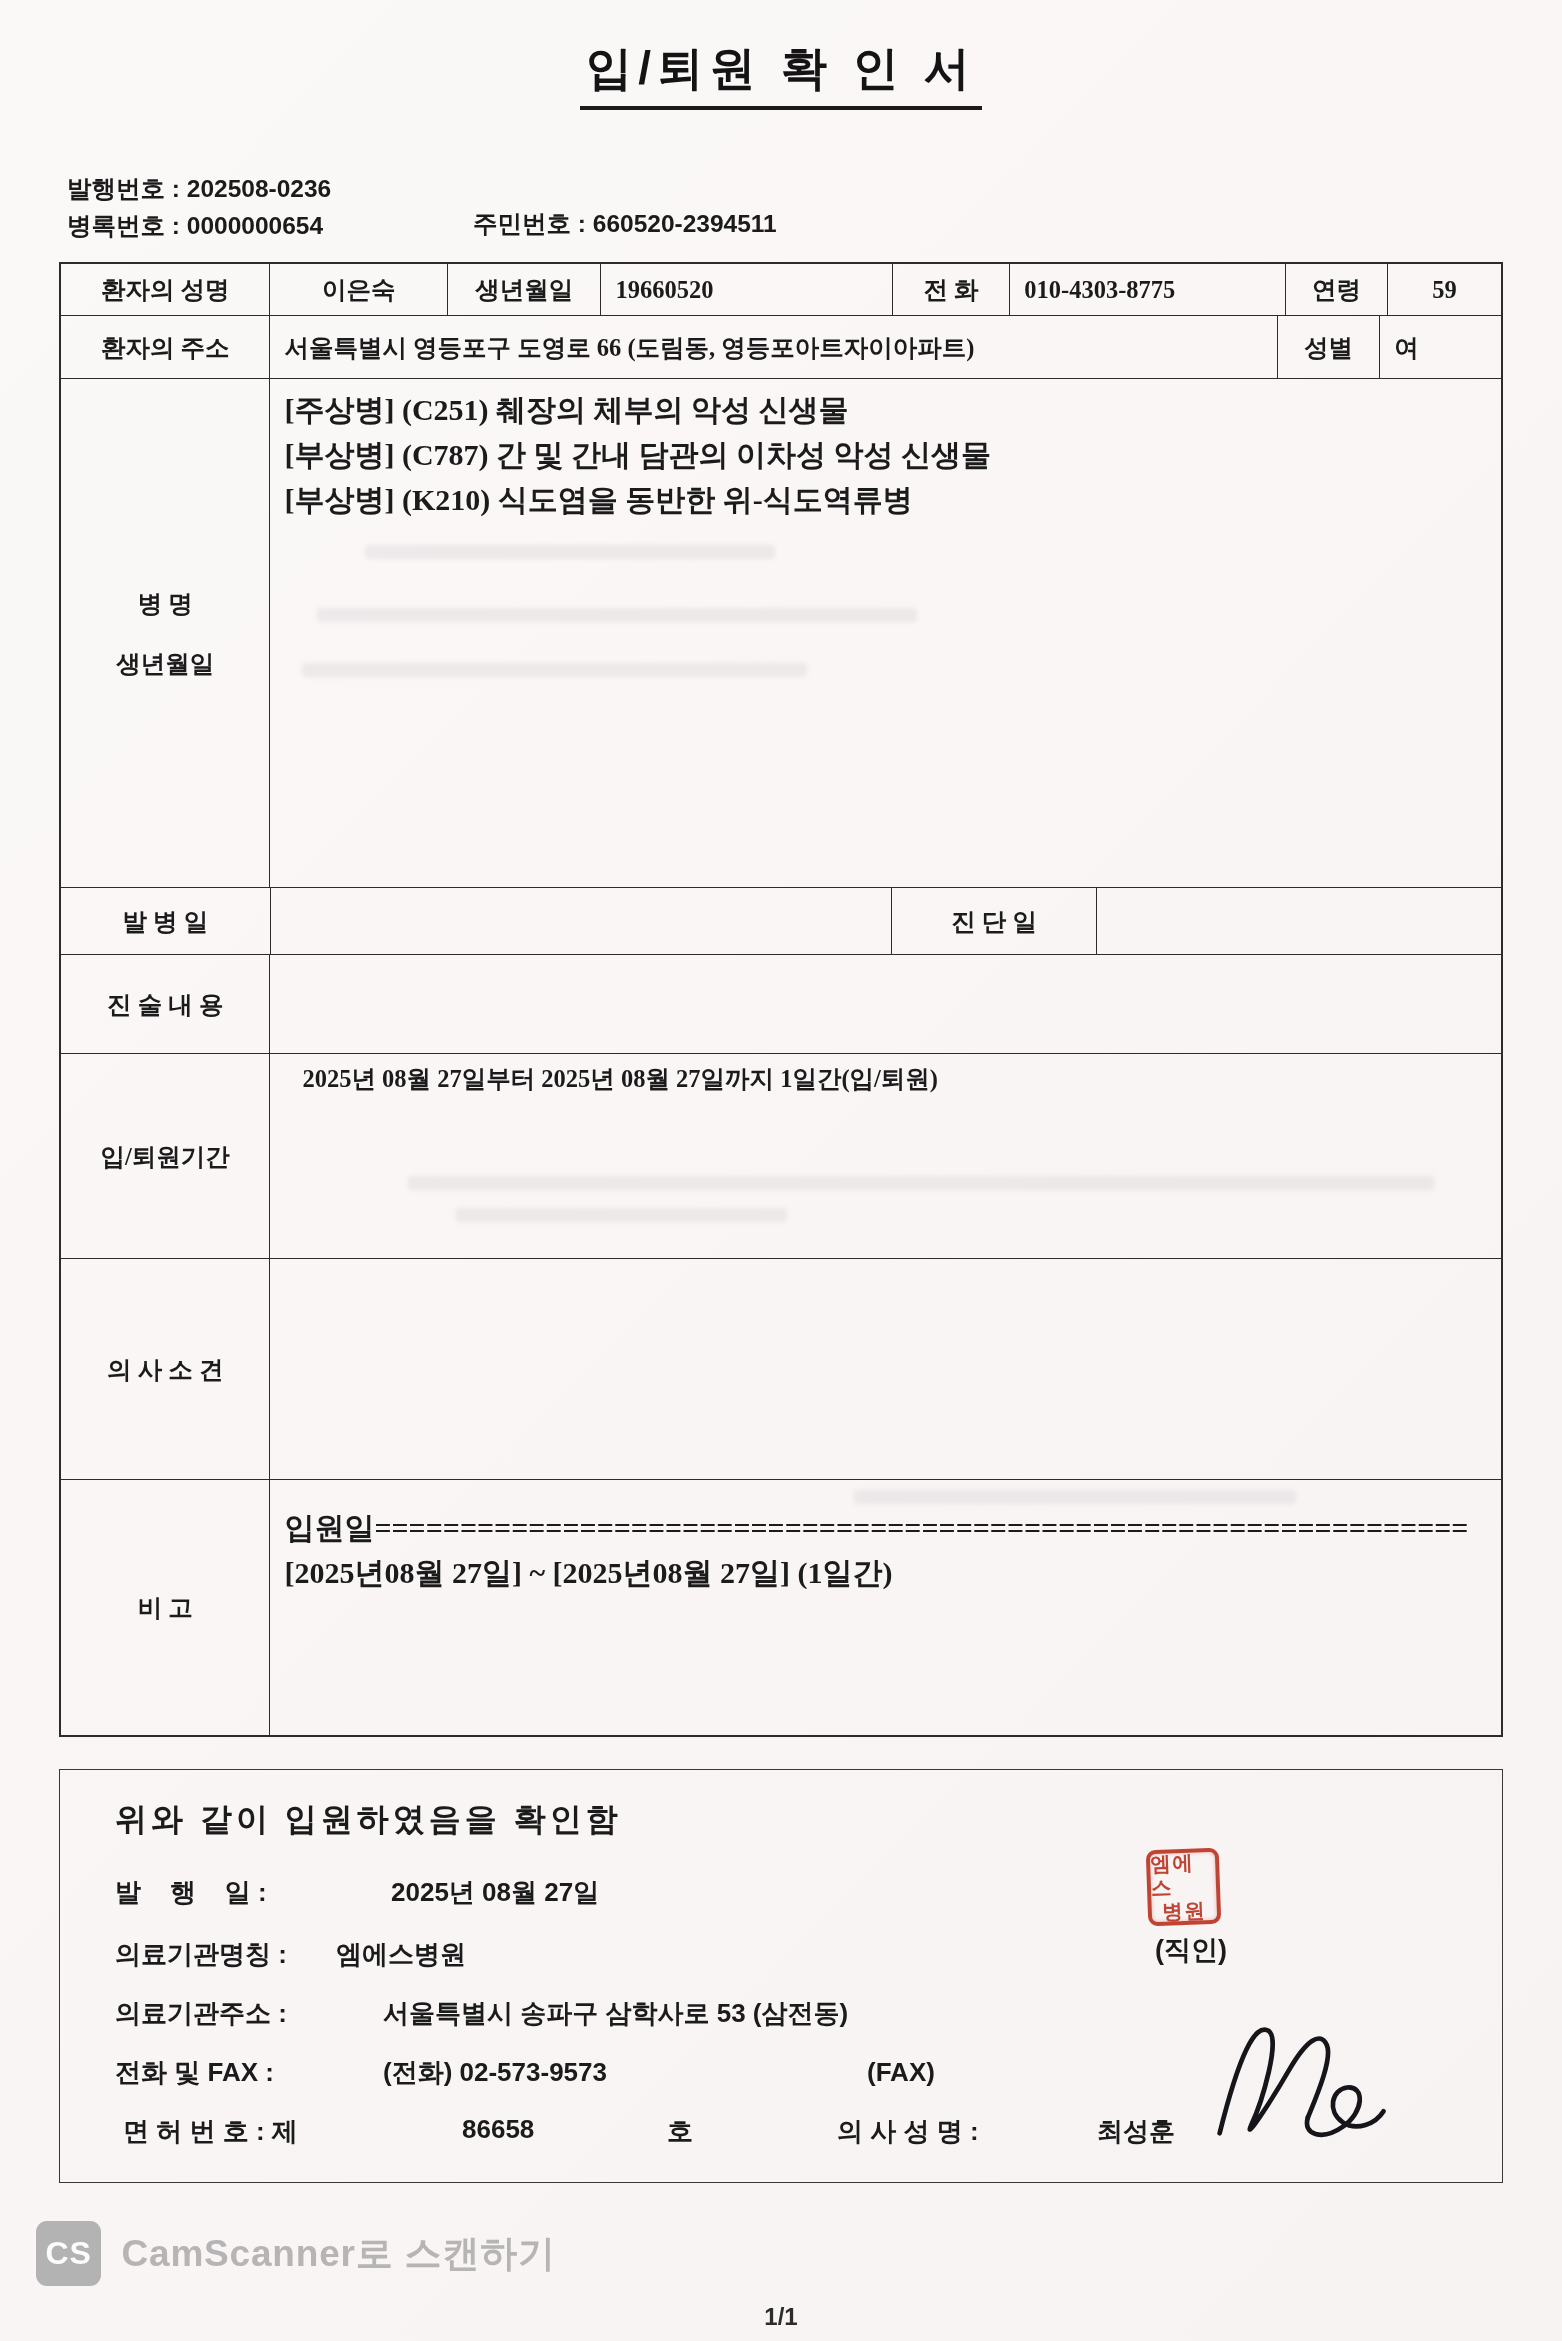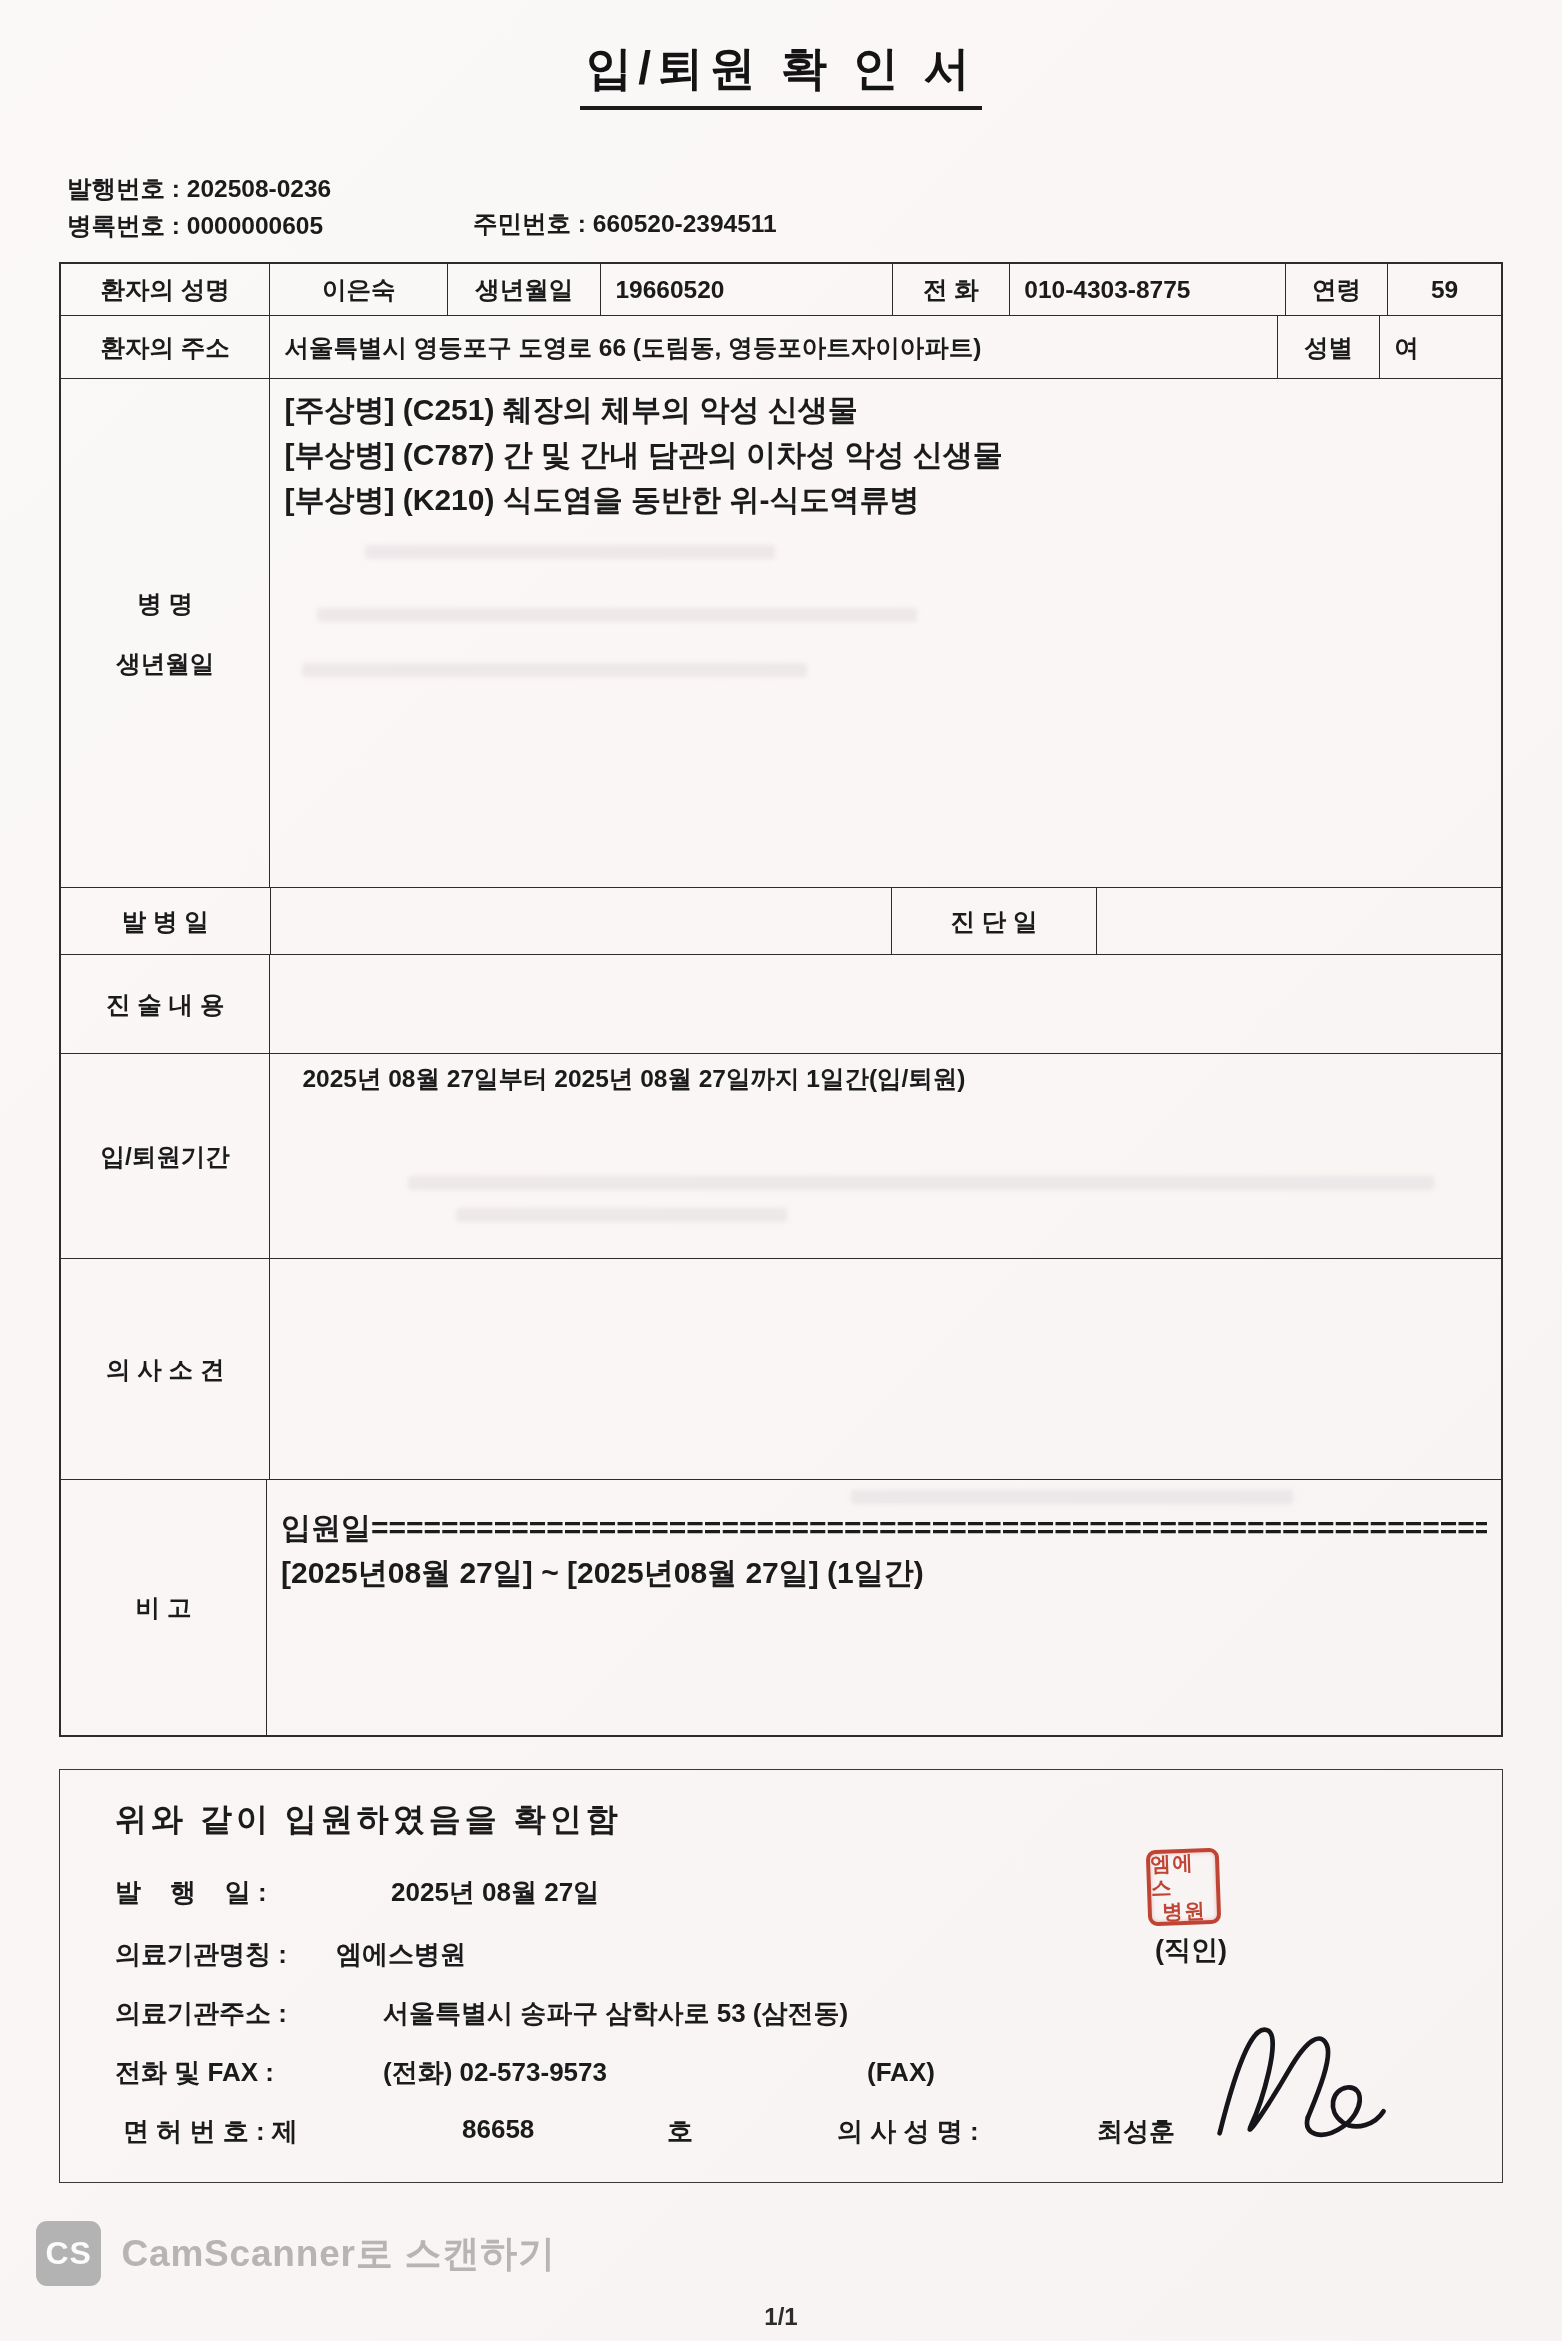--- a/index.html
+++ b/index.html
@@ -16,21 +16,21 @@
   }
   .title span {
     display:inline-block; font-size:46px; font-weight:700; letter-spacing:6.3px;
     border-bottom:4px solid #1b1b1b; padding:0 6.3px 6.3px 6.3px; color:#141414;
   }
   
   .ids { position:relative; margin:60px 0 0 67px; height:76px; }
   .ids .line { font-size:24.5px; font-weight:700; line-height:37px; white-space:pre; }
   .ids .jumin { position:absolute; left:406px; top:37px; font-size:24.5px; font-weight:700; white-space:pre; }
   
-  .tbl { margin:16px 0 0 59px; width:1444px; border:2.4px solid #2e2c2b; }
+  .tbl { margin:16px 0 0 59px; width:1444px; border:2.4px solid #2e2c2b;font-family:Liberation Serif, serif; }
   .row { display:flex; border-top:1.6px solid #2e2c2b; position:relative; }
   .row:first-child { border-top:none; }
   .cell { border-left:1.6px solid #2e2c2b; position:relative; }
   .cell:first-child { border-left:none; }
   .lbl { display:flex; align-items:center; justify-content:center;
          font-weight:700; font-size:24.5px; text-align:center; white-space:pre; }
   .val { display:flex; align-items:center; font-weight:600; font-size:24.5px;
          padding:0 14px; white-space:pre; }
   .diag { padding:8px 14px; font-size:30px; font-weight:600; line-height:1.5; }
   .topval { align-items:flex-start; padding-top:8px; }
@@ -69,21 +69,21 @@
 <body>
 
 <div class="page">
 
   <div class="title">
     <span>입/퇴원 확 인 서</span>
   </div>
 
   <div class="ids">
     <div class="line">발행번호 : 202508-0236</div>
-    <div class="line">병록번호 : 0000000605</div>
+    <div class="line">병록번호 : 0000000654</div>
     <div class="jumin"><span>주민번호 : </span><span>660520-2394511</span></div>
   </div>
 
   <div class="tbl">
 
     <div class="row" style="height:51px;">
       <div class="cell lbl" style="width:209px;">환자의 성명</div>
       <div class="cell val" style="width:178px; justify-content:center;">이은숙</div>
       <div class="cell lbl" style="width:154px;">생년월일</div>
       <div class="cell val" style="width:292px;">19660520</div>

